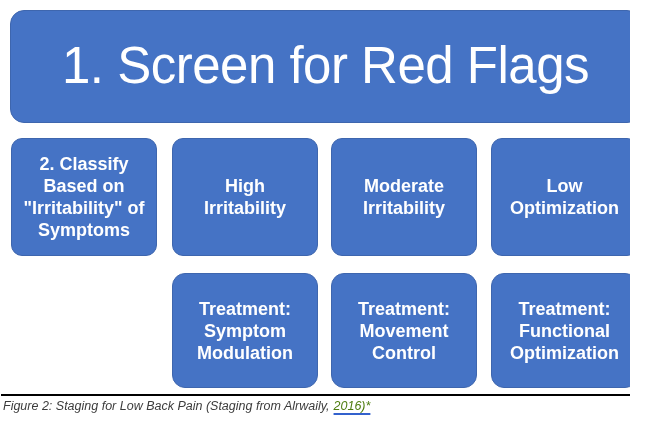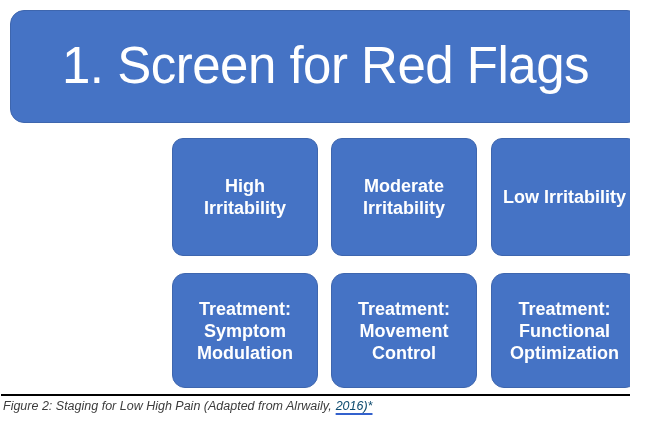--- a/index.html
+++ b/index.html
@@ -65,62 +65,68 @@
     white-space: nowrap;
   }
   .spell {
     text-decoration-style: wavy;
     text-decoration-color: #E0341B;
     text-decoration-thickness: 1px;
     text-underline-offset: 3px;
   }
   .year-link {
     margin-left: 4px;
-    color: #0c4a6e;
+    color: #4d7c0f;
     text-decoration: underline;
     text-decoration-color: #3361CD;
     text-decoration-thickness: 1.5px;
     text-underline-offset: 3px;
     cursor: pointer;
   }
 </style>
 </head>
 <body>
 
 <div class="slide">
 
   <div class="box title-box">
     <span class="box-label">1. Screen for Red Flags</span>
   </div>
 
+  <div class="box small-box r2 c1">
+    <span class="box-label">2. Classify
+Based on
+"Irritability" of
+Symptoms</span>
+  </div>
   <div class="box small-box r2 c2">
     <span class="box-label">High
 Irritability</span>
   </div>
   <div class="box small-box r2 c3">
     <span class="box-label">Moderate
 Irritability</span>
   </div>
   <div class="box small-box r2 c4">
-    <span class="box-label">Low Irritability</span>
+    <span class="box-label">Low Optimization</span>
   </div>
 
   <div class="box small-box r3 c2">
     <span class="box-label">Treatment:
 Symptom
 Modulation</span>
   </div>
   <div class="box small-box r3 c3">
     <span class="box-label">Treatment:
 Movement
 Control</span>
   </div>
   <div class="box small-box r3 c4">
     <span class="box-label">Treatment:
 Functional
 Optimization</span>
   </div>
 
   <div class="divider"></div>
 
-  <p class="caption"><span>Figure 2: Staging for Low High Pain (Adapted from </span><span class="spell">Alrwaily,</span><span class="year-link">2016)*</span></p>
+  <p class="caption"><span>Figure 2: Staging for Low Back Pain (Staging from </span><span class="spell">Alrwaily,</span><span class="year-link">2016)*</span></p>
 
 </div>
 
 </body></html>

